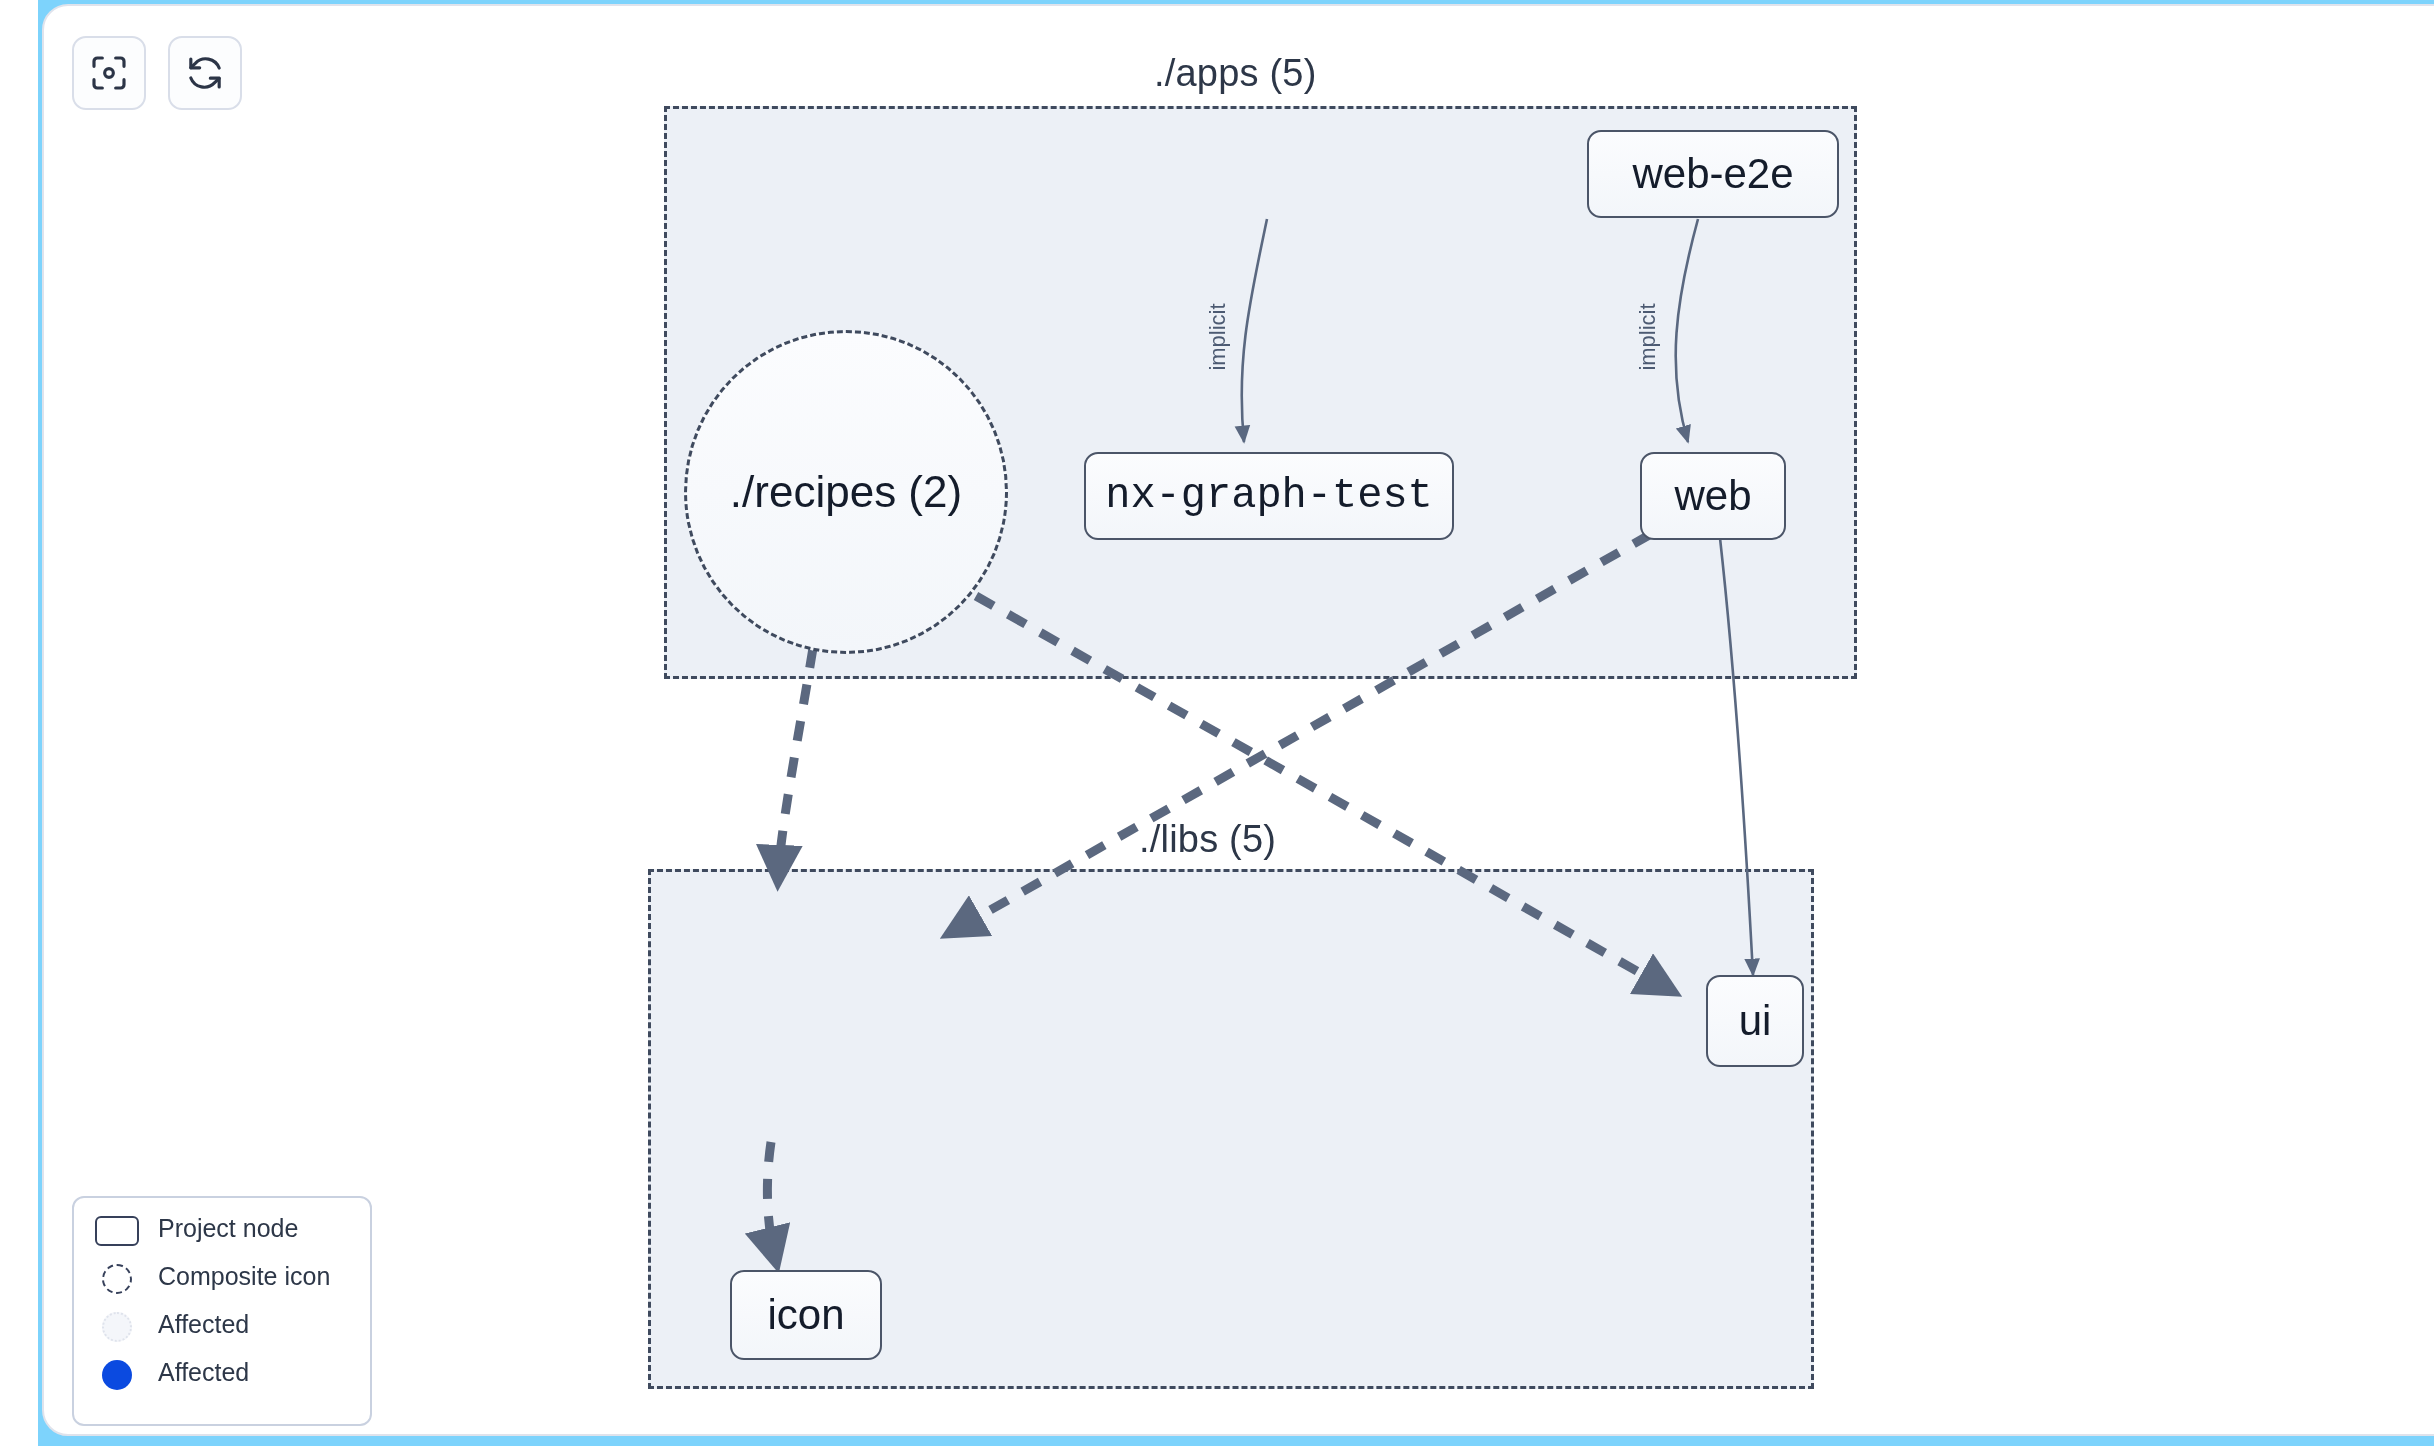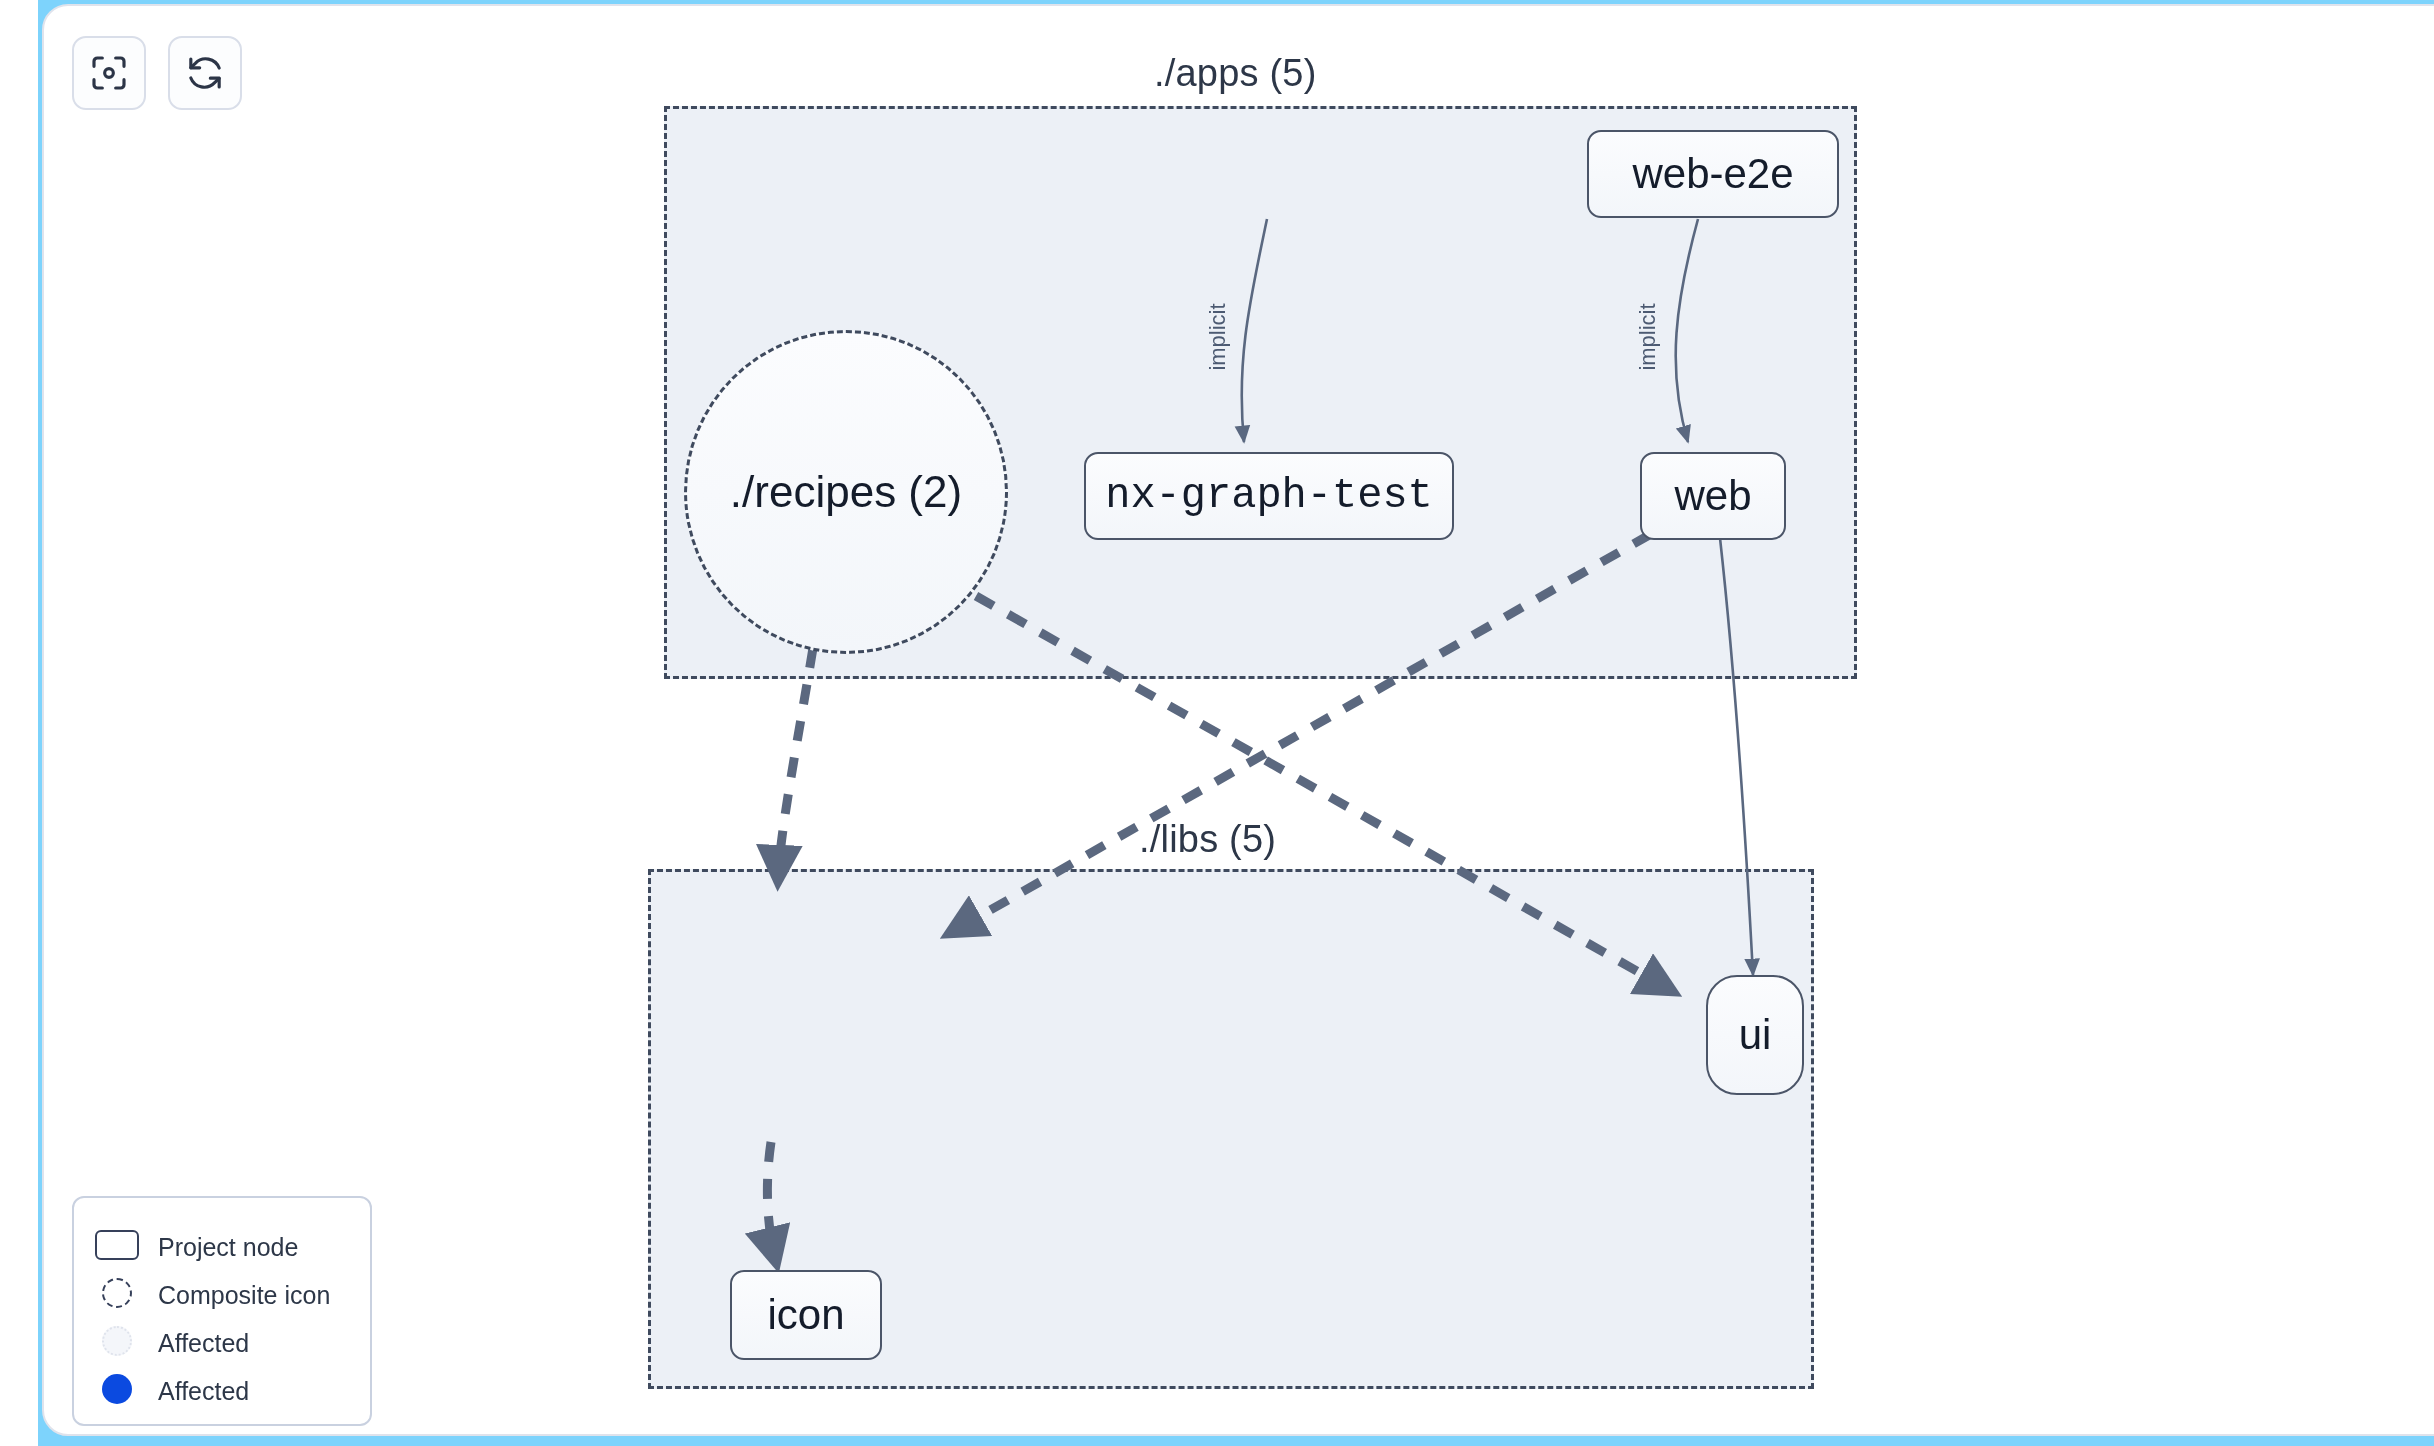--- a/index.html
+++ b/index.html
@@ -131,21 +131,21 @@
     width: 300px;
     border: 2px solid #c9d1e0;
     border-radius: 12px;
     background: #ffffff;
     padding: 16px 20px 18px 20px;
     box-sizing: border-box;
     z-index: 45;
   }
   .legend-row {
     display: flex;
-    align-items: flex-end;
+    align-items: flex-start;
     height: 48px;
     gap: 18px;
   }
   .legend-swatch {
     width: 46px;
     height: 34px;
     flex: 0 0 46px;
     display: flex;
     align-items: center;
     justify-content: center;
@@ -251,21 +251,21 @@
 
     <div class="node-rect" style="left:1549px; top:130px; width:252px; height:88px;">web-e2e</div>
 
     <div class="node-composite" style="left:646px; top:330px; width:324px; height:324px;">./recipes (2)</div>
 
     <div class="node-rect" style="left:1046px; top:452px; width:370px; height:88px;font-family:Liberation Mono, monospace;">nx-graph-test</div>
 
     <div class="node-rect" style="left:1602px; top:452px; width:146px; height:88px;">web</div>
 
 
-    <div class="node-rect" style="left:1668px; top:975px; width:98px; height:120px;border-radius:31px;">ui</div>
+    <div class="node-rect" style="left:1668px; top:975px; width:98px; height:92px;">ui</div>
 
     <div class="node-rect" style="left:692px; top:1270px; width:152px; height:90px;">icon</div>
   </div>
 
   <div id="legend">
     <div class="legend-row">
       <span class="legend-swatch">
         <span class="sw-project"></span>
       </span>
       <span class="legend-label">Project node</span>

